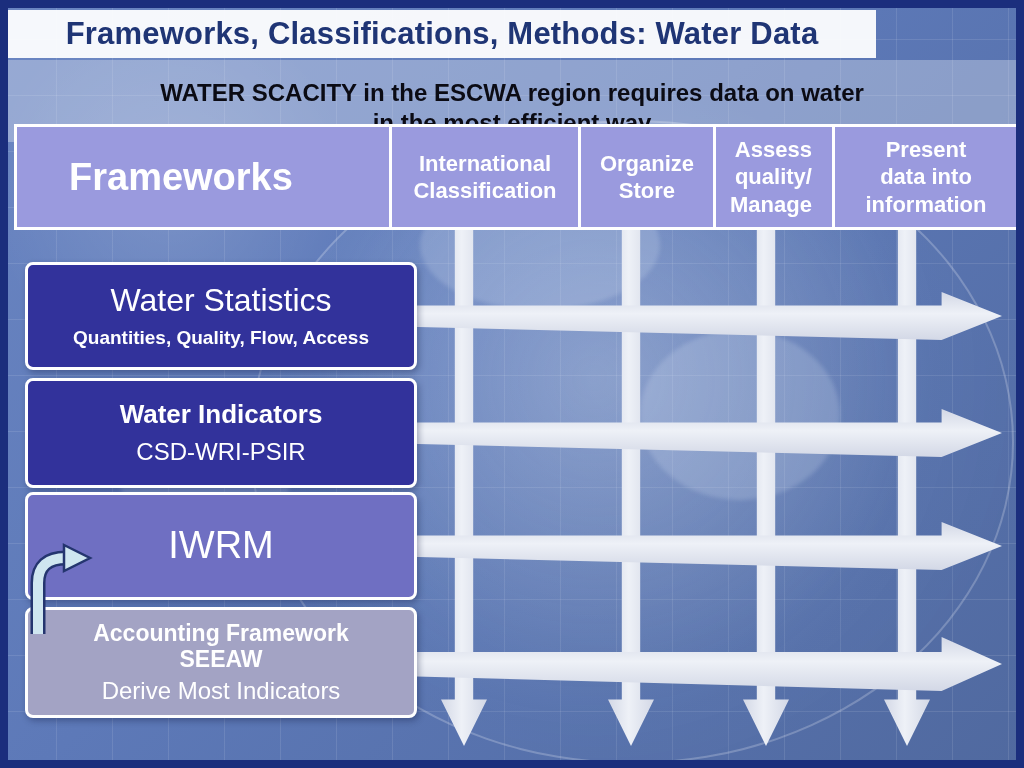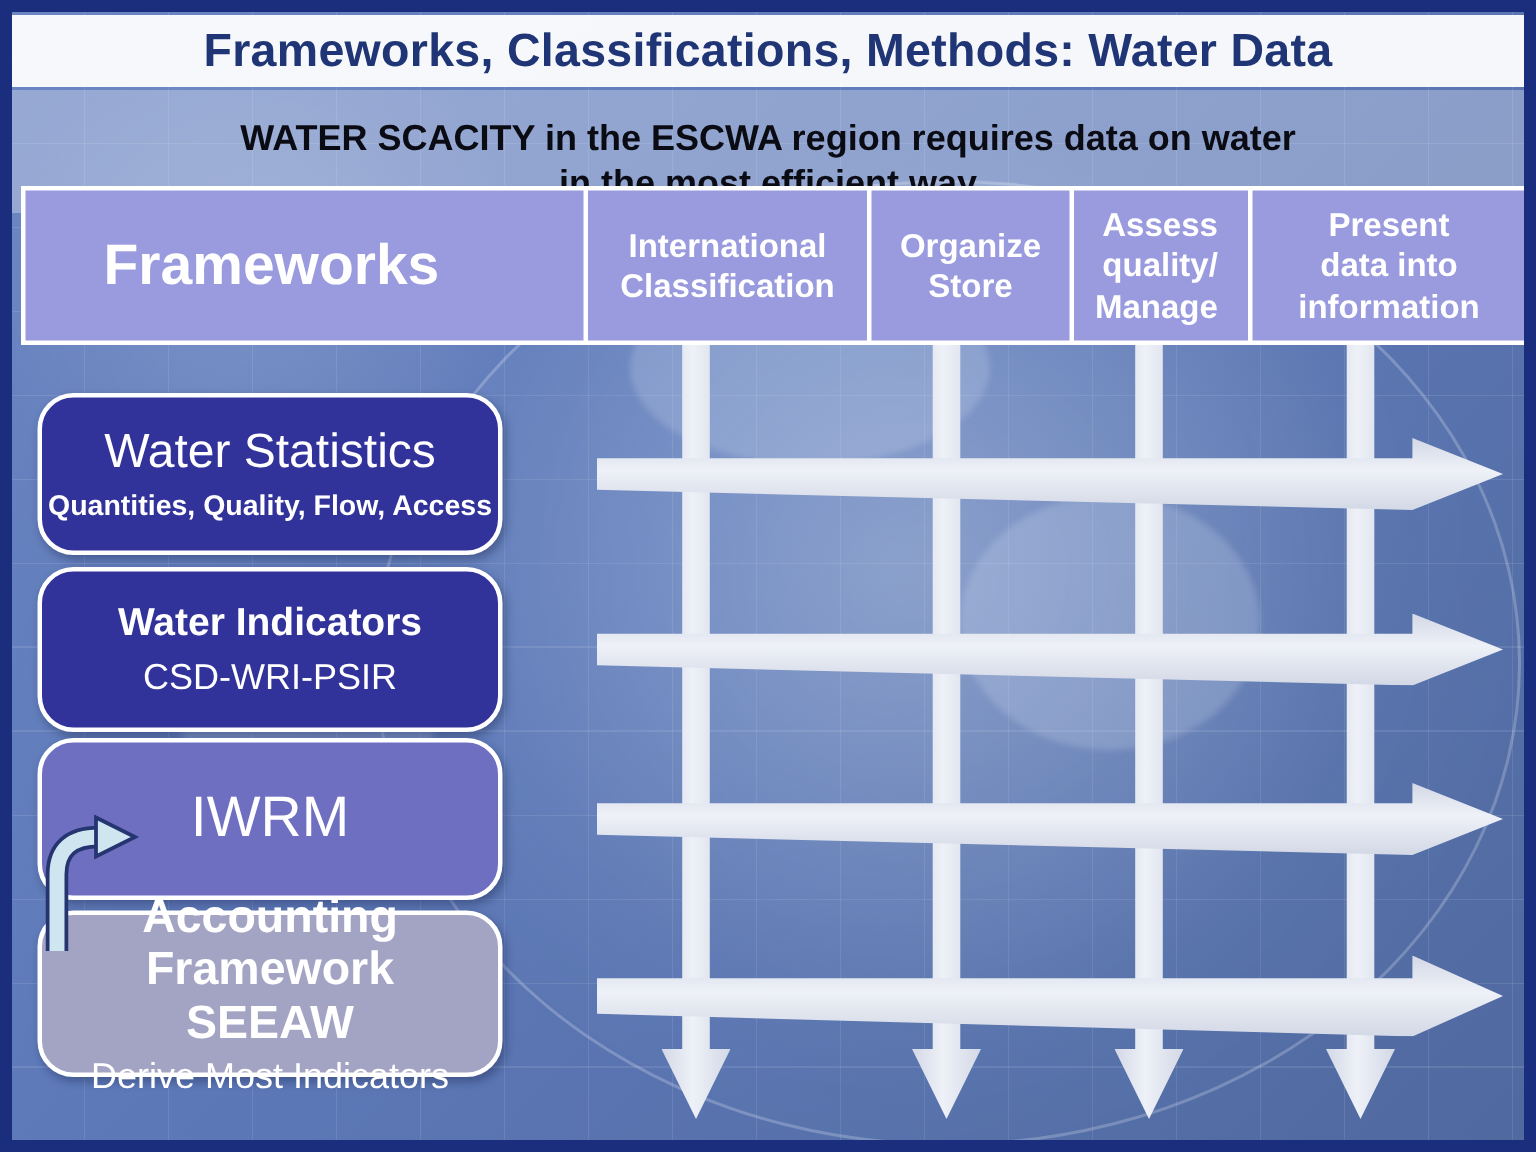--- a/index.html
+++ b/index.html
@@ -16,21 +16,21 @@
   .globe{position:absolute;left:250px;top:120px;width:760px;height:640px;border-radius:50%;
     background:radial-gradient(circle at 45% 40%, rgba(210,225,245,0.25), rgba(120,150,200,0.10) 60%, rgba(60,80,140,0.18) 100%);
     border:2px solid rgba(255,255,255,0.22);z-index:0;}
   .blob{position:absolute;border-radius:50%;background:rgba(225,235,250,0.20);filter:blur(2px);z-index:0;}
   .frame{position:absolute;background:#1b2e7d;z-index:50;}
   .frame.top{left:0;top:0;width:1024px;height:8px;}
   .frame.bottom{left:0;top:760px;width:1024px;height:8px;}
   .frame.left{left:0;top:0;width:8px;height:768px;}
   .frame.right{left:1016px;top:0;width:8px;height:768px;}
 
-  .title-band{position:absolute;left:8px;top:10px;width:1008px;height:48px;
+  .title-band{position:absolute;left:8px;top:10px;width:868px;height:48px;
     background:rgba(255,255,255,0.94);z-index:6;display:flex;align-items:center;justify-content:center;}
   .title-band .t{font-size:31px;font-weight:bold;color:#1f3575;letter-spacing:0.2px;}
   .subtitle{position:absolute;left:8px;top:60px;width:1008px;z-index:6;text-align:center;
     background:rgba(255,255,255,0.30);padding:18px 0 4px 0;}
   .subtitle div{font-size:24px;font-weight:bold;color:#0b0b14;line-height:1.25;}
 
   .header-table{position:absolute;left:14px;top:124px;width:1006px;height:106px;z-index:7;
     background:#ffffff;display:flex;gap:3px;padding:3px;box-sizing:border-box;}
   .hcell{background:#9a9ade;color:#ffffff;display:flex;flex-direction:column;justify-content:center;
     align-items:center;text-align:center;font-weight:bold;}
@@ -43,38 +43,38 @@
   .hcell.c3 .lbl{text-align:right;}
   .hcell.c4{flex:1;}
 
   .varrow{position:absolute;top:228px;height:518px;width:46px;z-index:3;
     background:linear-gradient(90deg,#d3d8e6,#eef1f7 45%,#d3d8e6);
     clip-path:polygon(30% 0,70% 0,70% 91%,100% 91%,50% 100%,0 91%,30% 91%);}
   .harrow{position:absolute;left:398px;width:604px;height:48px;z-index:4;
     background:linear-gradient(180deg,#d3d8e6,#eef1f7 45%,#d3d8e6);
     clip-path:polygon(0 28%,90% 28%,90% 0,100% 50%,90% 100%,0 72%);}
 
-  .fbox{position:absolute;left:25px;width:310px;z-index:10;border:3px solid #ffffff;
-    border-radius:24px;box-sizing:border-box;color:#ffffff;display:flex;flex-direction:column;
+  .fbox{position:absolute;left:25px;width:392px;z-index:10;border:3px solid #ffffff;
+    border-radius:8px;box-sizing:border-box;color:#ffffff;display:flex;flex-direction:column;
     justify-content:center;align-items:center;text-align:center;box-shadow:2px 3px 6px rgba(20,30,70,0.35);}
   .fbox .bt{white-space:pre-line;line-height:1.15;}
   .fbox .bs{line-height:1.2;margin-top:8px;}
   .box-dark{background:#32329b;}
   .box-med{background:#6f6fc2;}
   .box-light{background:#a3a3c4;}
   .b1{top:262px;height:108px;}
   .b1 .bt{font-size:32px;font-weight:400;}
   .b1 .bs{font-size:19px;font-weight:bold;}
   .b2{top:378px;height:110px;}
   .b2 .bt{font-size:26px;font-weight:bold;}
   .b2 .bs{font-size:24px;font-weight:400;}
   .b3{top:492px;height:108px;}
   .b3 .bt{font-size:38px;font-weight:400;}
   .b4{top:607px;height:111px;}
-  .b4 .bt{font-size:31px;font-weight:bold;}
+  .b4 .bt{font-size:23px;font-weight:bold;}
   .b4 .bs{font-size:24px;font-weight:400;margin-top:4px;}
 
   .curve-arrow{position:absolute;left:20px;top:538px;z-index:12;}
 </style>
 </head>
 <body>
 
 <div class="slide">
   <div class="globe"></div>
   <div class="blob" style="left:420px;top:180px;width:240px;height:130px;"></div>

